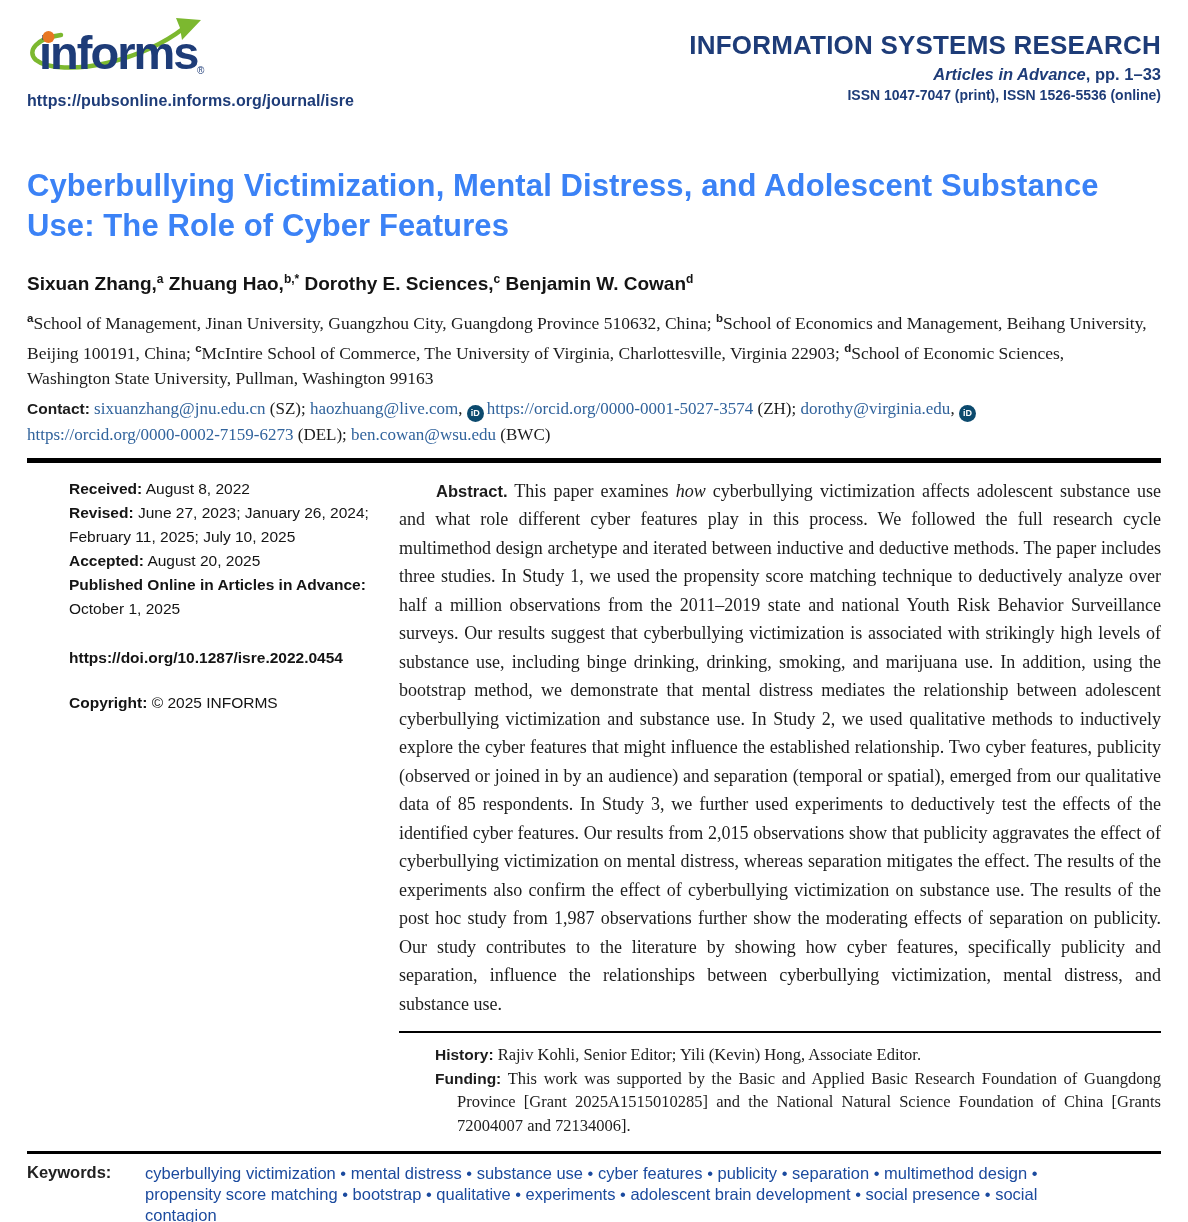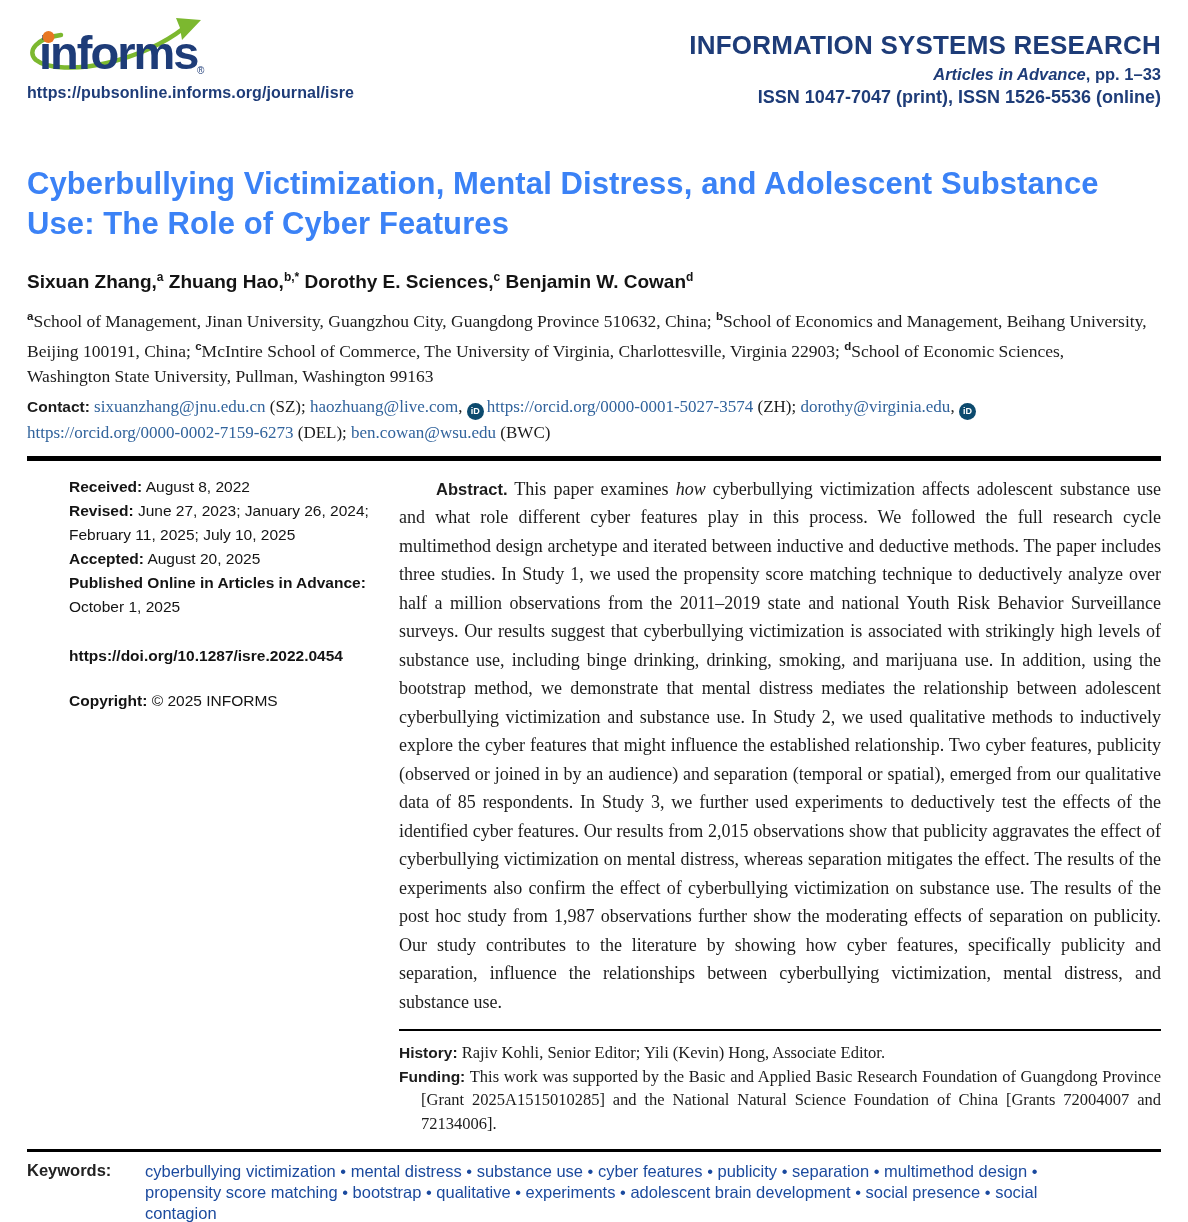--- a/index.html
+++ b/index.html
@@ -9,27 +9,27 @@
     font-family: "Liberation Serif", serif;
     color: #1c1c1c;
   }
   .page { padding: 12px 27px 0 27px; }
 
   
   .masthead { display: flex; justify-content: space-between; align-items: flex-start; }
   .mast-left { padding-top: 2px; }
   .mast-url {
     font-family: "Liberation Sans", sans-serif; font-weight: bold;
-    font-size: 16px; color: #1e3c78; margin-top: 2px; letter-spacing: 0.1px;
+    font-size: 16px; color: #1e3c78; margin-top: 10px; letter-spacing: 0.1px;
   }
   .mast-right { text-align: right; color: #1e3c78; font-family: "Liberation Sans", sans-serif; padding-top: 18px; }
   .journal-name { font-size: 26px; font-weight: bold; letter-spacing: 0.2px; }
   .issue-line { font-size: 16.5px; font-weight: bold; margin-top: 4px; }
   .issue-line .it { font-style: italic; }
-  .issn-line { font-size: 18px; font-weight: bold; margin-top: 3px; }
+  .issn-line { font-size: 14px; font-weight: bold; margin-top: 3px; }
 
   
   h1.title {
     font-family: "Liberation Sans", sans-serif; font-weight: bold;
     color: #3b82f6; font-size: 31px; line-height: 40px;
     margin-top: 56px; max-width: 1080px; letter-spacing: 0.1px;
   }
   .authors {
     font-family: "Liberation Sans", sans-serif; font-weight: bold;
     font-size: 19px; color: #141414; margin-top: 26px;
@@ -57,21 +57,21 @@
   
   .cols { display: flex; gap: 30px; padding-top: 14px; }
   .sidebar { width: 300px; flex: 0 0 300px; font-family: "Liberation Sans", sans-serif; font-size: 15.5px; line-height: 24px; color: #141414; margin-left: 42px; }
   .sidebar p { margin: 0; }
   .sb b { font-weight: bold; }
   .sb-doi { font-weight: bold; margin-top: 25px !important; cursor: pointer; }
   .sb-copy { margin-top: 21px !important; }
   .main { flex: 1; }
   .abstract { font-size: 18px; line-height: 28.5px; text-align: justify; }
   .ab-label { font-family: "Liberation Sans", sans-serif; font-weight: bold; font-size: 16.5px; margin-left: 37px; }
-  .hist { font-size: 16.5px; line-height: 23.5px; padding-left: 22px; text-indent: -22px; text-align: justify; }
+  .hist { font-size: 16.5px; line-height: 23.5px; padding-left: 22px; text-indent: -22px; text-align: justify; margin-left: 36px; }
 
   
   .kw-row { display: flex; margin-top: 9px; }
   .kw-label { flex: 0 0 118px; font-family: "Liberation Sans", sans-serif; font-weight: bold; font-size: 16.5px; color: #222; }
   .kw-list { flex: 1; font-family: "Liberation Sans", sans-serif; font-size: 16.5px; line-height: 21px; color: #1b4a9e; max-width: 960px; }
   .kw-sep { color: #1b4a9e; }
 </style>
 </head>
 <body>
 

